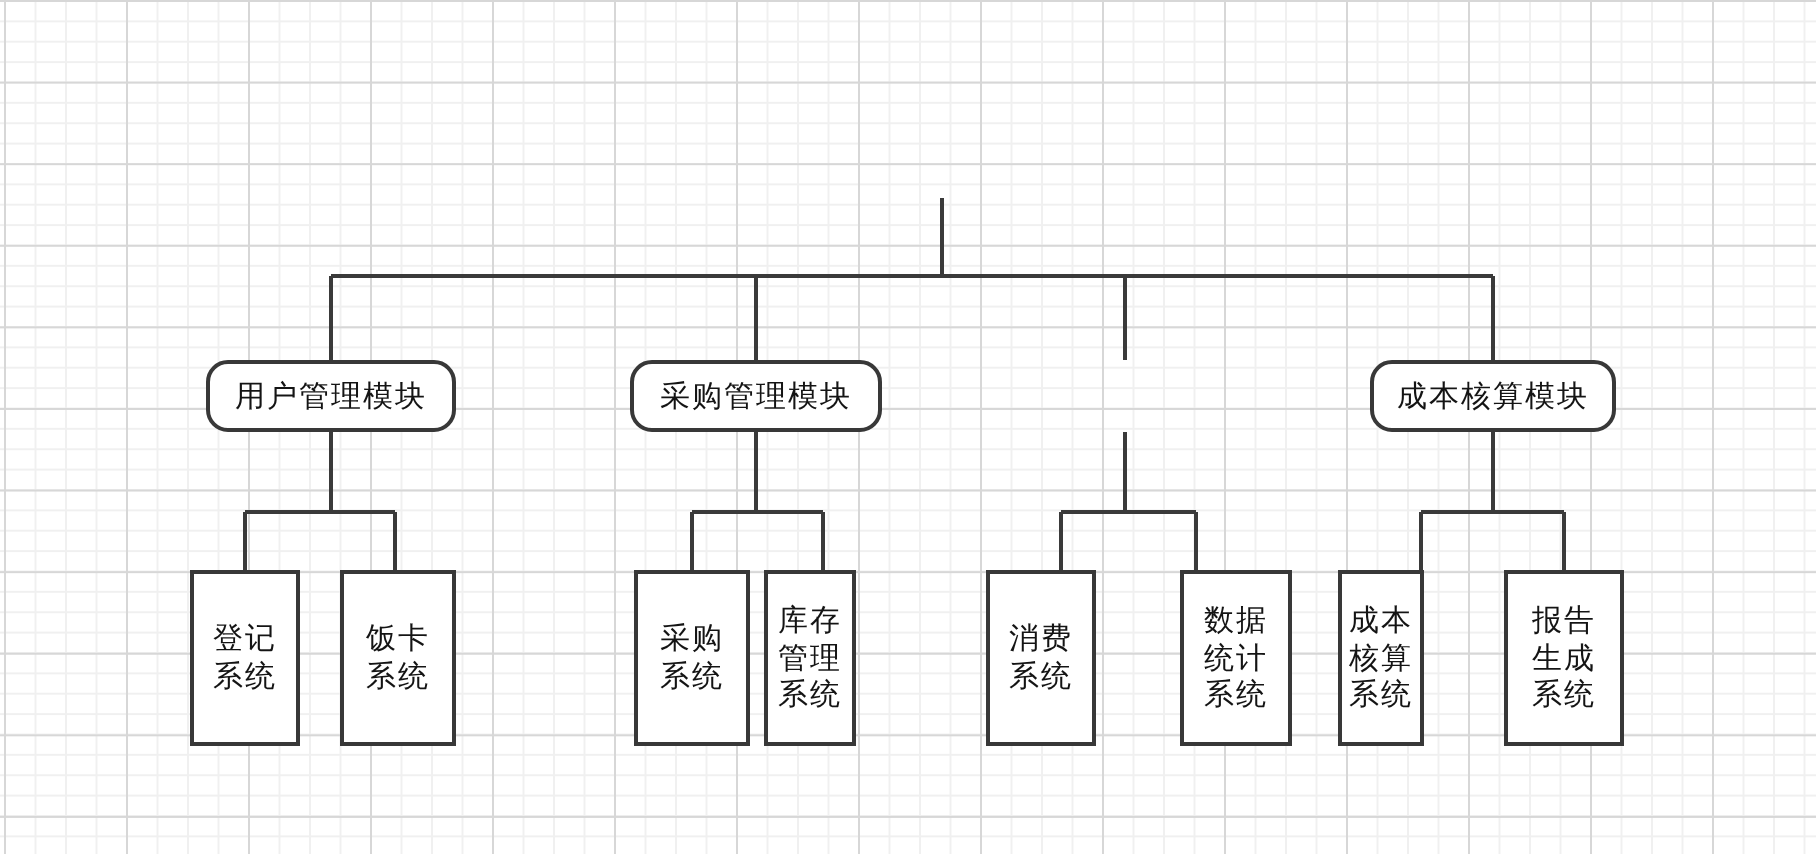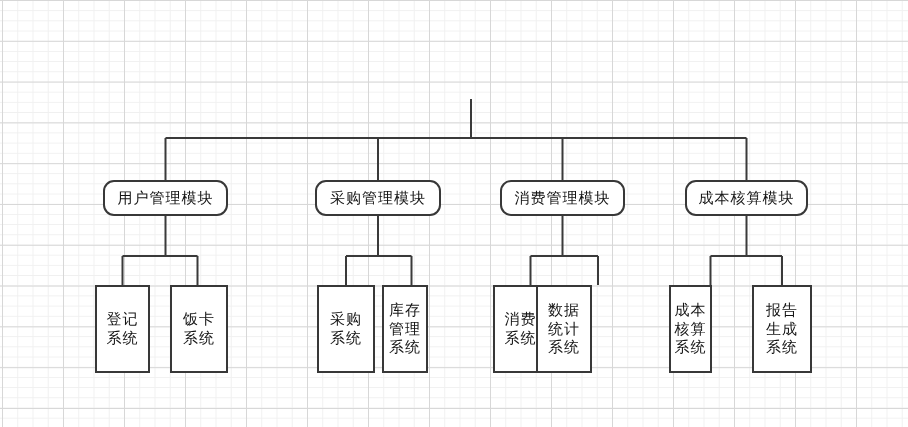--- a/index.html
+++ b/index.html
@@ -53,21 +53,21 @@
     top: 285px; height: 88px;
     border-width: 2.5px;
     white-space: pre-line;
     line-height: 1.25;
   }
   .node.l1 { left: 95px;  width: 55px; }
   .node.l2 { left: 170px; width: 58px; }
   .node.l3 { left: 317px; width: 58px; }
   .node.l4 { left: 382px; width: 46px; }
   .node.l5 { left: 493px; width: 55px; }
-  .node.l6 { left: 536px; width: 56px; }
+  .node.l6 { left: 590px; width: 56px; }
   .node.l7 { left: 669px; width: 43px; }
   .node.l8 { left: 752px; width: 60px; }
 
   .watermark {
     position: absolute;
     right: 3px;
     top: 399px;
     font-size: 17px;
     color: #d6d6d6;
     letter-spacing: 0.5px;
@@ -88,21 +88,20 @@
     <path d="M378,216 V256 M346,256 H411.5 M346,256 V285 M411.5,256 V285" stroke="#3a3a3a" stroke-width="2" fill="none"></path>
 
     <path d="M562.5,216 V256 M530.5,256 H598 M530.5,256 V285 M598,256 V285" stroke="#3a3a3a" stroke-width="2" fill="none"></path>
 
     <path d="M746.5,216 V256 M710.5,256 H782 M710.5,256 V285 M782,256 V285" stroke="#3a3a3a" stroke-width="2" fill="none"></path>
   </svg>
 
 
   <div class="node module m1">用户管理模块</div>
   <div class="node module m2">采购管理模块</div>
-  <div class="node module m3">消费管理模块</div>
   <div class="node module m4">成本核算模块</div>
 
   <div class="node leaf l1">登记
 系统</div>
   <div class="node leaf l2">饭卡
 系统</div>
   <div class="node leaf l3">采购
 系统</div>
   <div class="node leaf l4">库存
 管理

